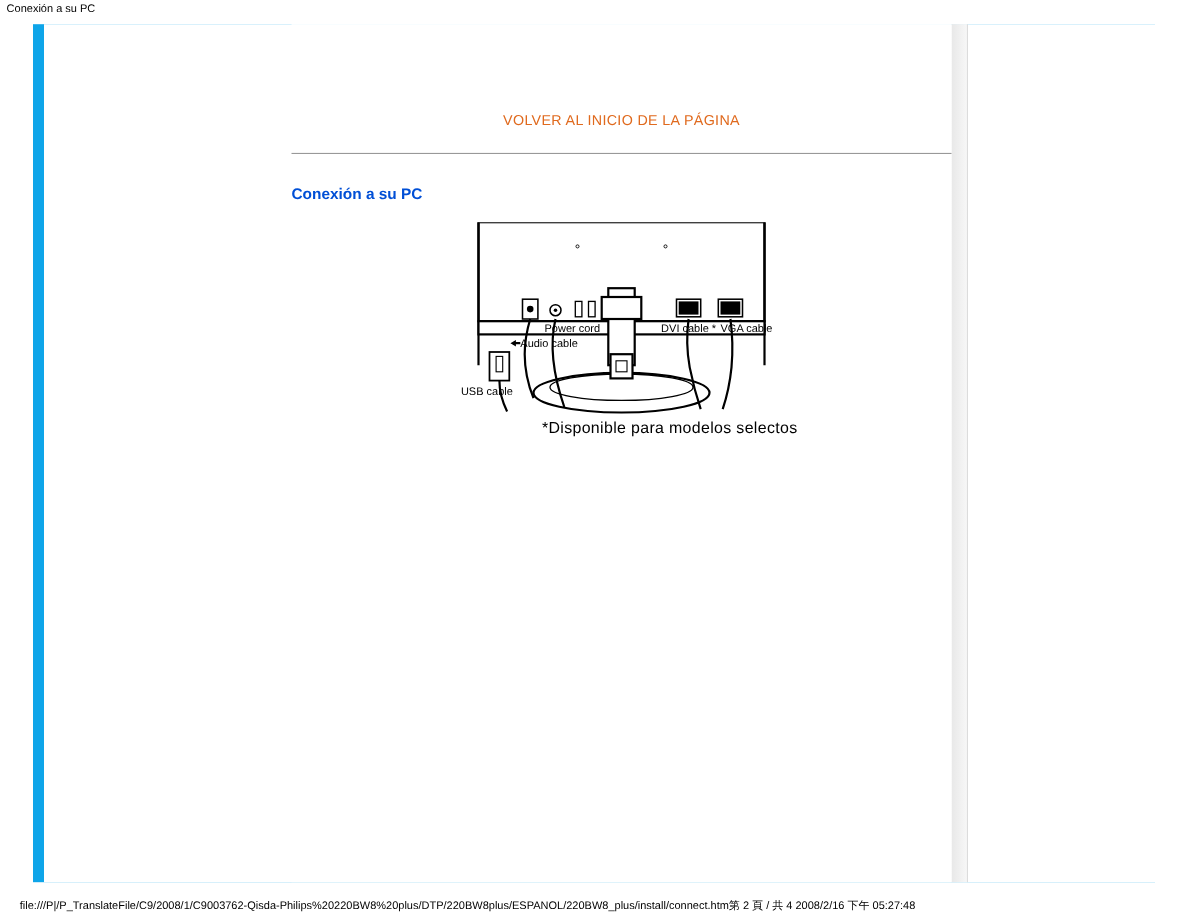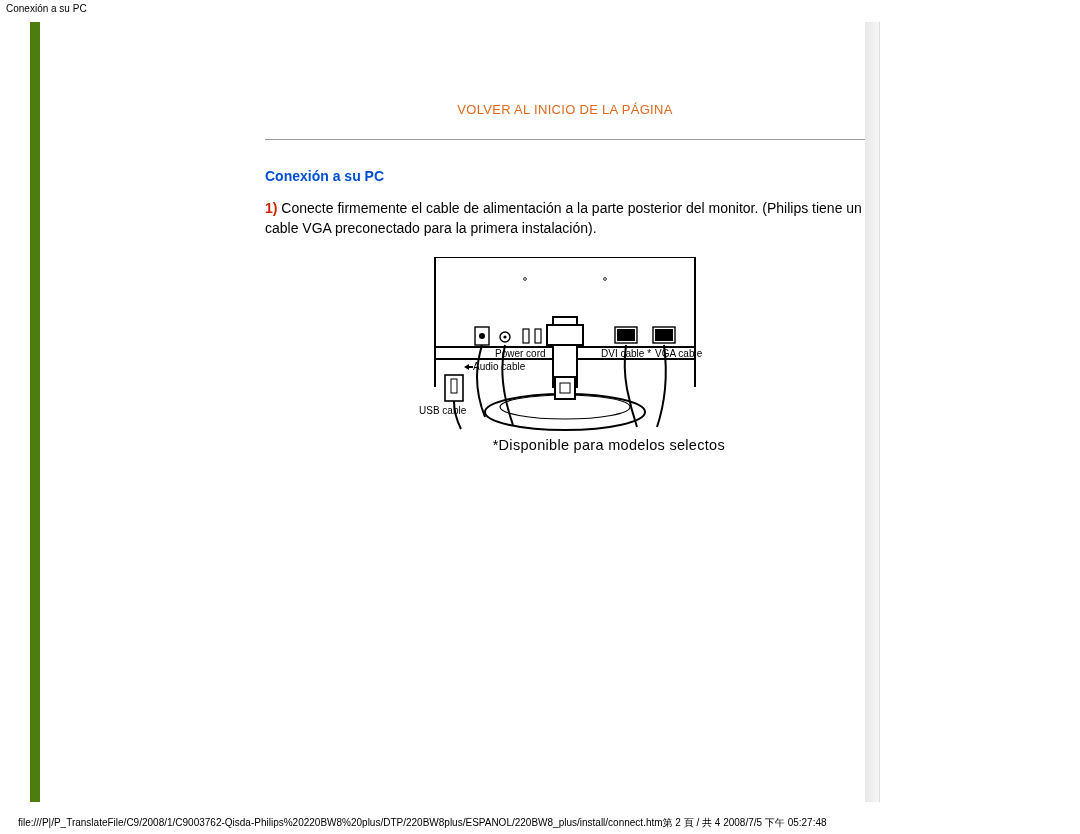--- a/index.html
+++ b/index.html
@@ -16,21 +16,21 @@
     font-size: 10px;
     padding: 3px 6px 8px 6px;
     color: #000;
   }
   .main-frame {
     position: absolute;
     top: 22px;
     left: 30px;
     width: 1020px;
     height: 780px;
-    background: #4d7c0f;
+    background: #0ea5e9;
   }
   .inner-frame {
     position: absolute;
     top: 0;
     left: 10px;
     right: 0;
     bottom: 0;
     background: #ffffff;
   }
   .content-col {
@@ -122,23 +122,20 @@
   <div class="inner-frame">
     <div class="right-shade"></div>
     <div class="content-col">
 
       <a href="#" class="back-to-top">VOLVER AL INICIO DE LA PÁGINA</a>
 
       <hr class="hr">
 
       <div class="section-title">Conexión a su PC</div>
 
-      <div class="body-text">
-        <span class="step-num">1)</span><span> Conecte firmemente el cable de alimentación a la parte posterior del monitor. (Philips tiene un cable VGA preconectado para la primera instalación).</span>
-      </div>
 
       <div class="diagram-wrap">
         <svg class="diagram" viewBox="0 0 320 180">
 
           <rect x="30" y="0" width="260" height="90" fill="#fff" stroke="#000" stroke-width="2"></rect>
 
           <circle cx="120" cy="22" r="1.4" fill="none" stroke="#000" stroke-width="0.8"></circle>
           <circle cx="200" cy="22" r="1.4" fill="none" stroke="#000" stroke-width="0.8"></circle>
           <line x1="30" y1="0" x2="30" y2="130" stroke="#000" stroke-width="2"></line>
           <line x1="290" y1="0" x2="290" y2="130" stroke="#000" stroke-width="2"></line>
@@ -183,13 +180,13 @@
           <text x="196" y="100" class="svg-label">DVI cable *</text>
           <text x="250" y="100" class="svg-label">VGA cable</text>
         </svg>
         <div class="caption">*Disponible para modelos selectos</div>
       </div>
 
     </div>
   </div>
 </div>
 
-<div class="footer">file:///P|/P_TranslateFile/C9/2008/1/C9003762-Qisda-Philips%20220BW8%20plus/DTP/220BW8plus/ESPANOL/220BW8_plus/install/connect.htm第 2 頁 / 共 4 2008/7/5 下午 05:27:48</div>
+<div class="footer">file:///P|/P_TranslateFile/C9/2008/1/C9003762-Qisda-Philips%20220BW8%20plus/DTP/220BW8plus/ESPANOL/220BW8_plus/install/connect.htm第 2 頁 / 共 4 2008/2/16 下午 05:27:48</div>
 
 </body></html>

